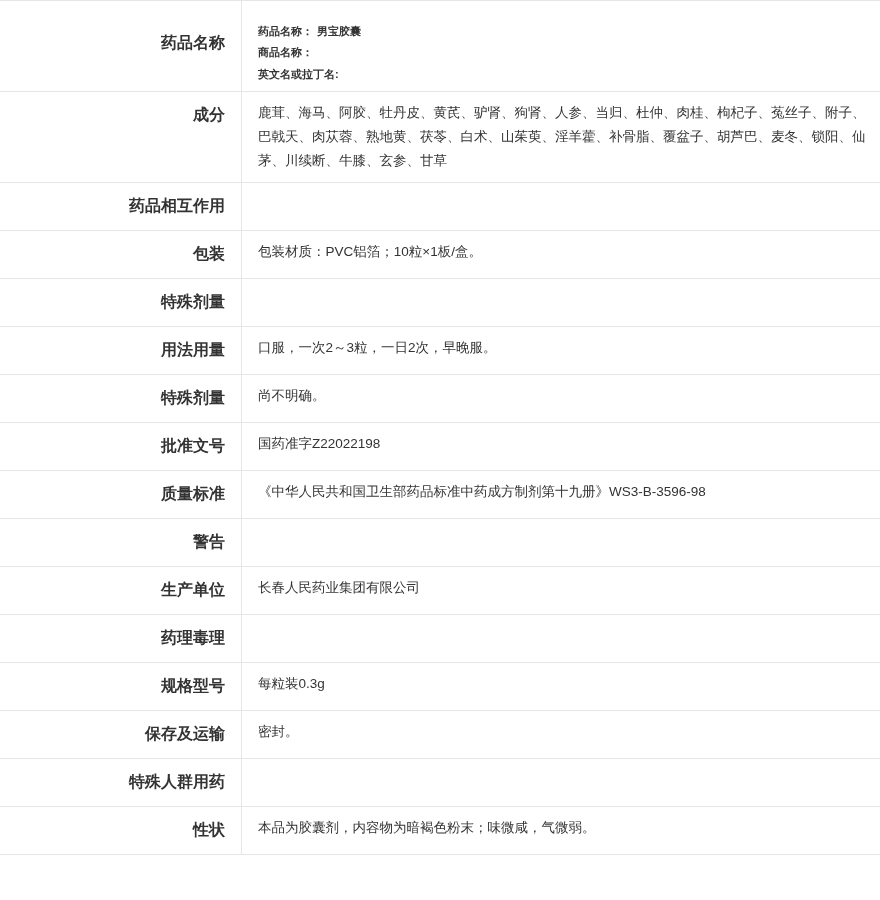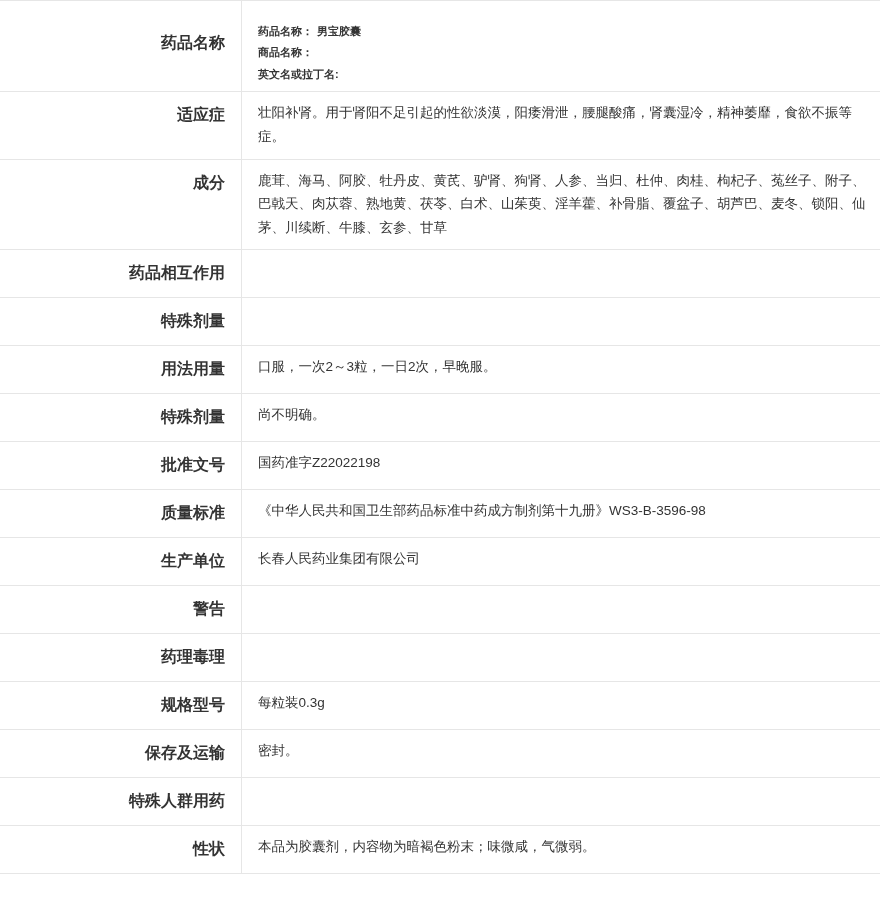--- a/index.html
+++ b/index.html
@@ -79,35 +79,35 @@
 
     <tr class="name-row">
       <td class="label">药品名称</td>
       <td class="value">
         <span class="subline"><span class="sub-label">药品名称：</span><span class="sub-value">男宝胶囊</span></span>
         <span class="subline"><span class="sub-label">商品名称：</span><span class="sub-value"></span></span>
         <span class="subline"><span class="sub-label">英文名或拉丁名:</span><span class="sub-value"></span></span>
       </td>
     </tr>
 
-    <tr>
-      <td class="label tall-label">适应症</td>
-      <td class="value">壮阳补肾。用于肾阳不足引起的性欲淡漠，阳痿滑泄，腰腿酸痛，肾囊湿冷，精神萎靡，食欲不振等症。</td>
-    </tr>
 
     <tr>
       <td class="label tall-label">成分</td>
       <td class="value">鹿茸、海马、阿胶、牡丹皮、黄芪、驴肾、狗肾、人参、当归、杜仲、肉桂、枸杞子、菟丝子、附子、巴戟天、肉苁蓉、熟地黄、茯苓、白术、山茱萸、淫羊藿、补骨脂、覆盆子、胡芦巴、麦冬、锁阳、仙茅、川续断、牛膝、玄参、甘草</td>
     </tr>
 
     <tr>
       <td class="label">药品相互作用</td>
       <td class="value"></td>
     </tr>
 
+    <tr>
+      <td class="label">包装</td>
+      <td class="value">包装材质：PVC铝箔；10粒×1板/盒。</td>
+    </tr>
 
     <tr>
       <td class="label">特殊剂量</td>
       <td class="value"></td>
     </tr>
 
 
     <tr>
       <td class="label">用法用量</td>
       <td class="value">口服，一次2～3粒，一日2次，早晚服。</td>
@@ -122,27 +122,27 @@
       <td class="label">批准文号</td>
       <td class="value">国药准字Z22022198</td>
     </tr>
 
     <tr>
       <td class="label">质量标准</td>
       <td class="value">《中华人民共和国卫生部药品标准中药成方制剂第十九册》WS3-B-3596-98</td>
     </tr>
 
     <tr>
-      <td class="label">生产单位</td>
-      <td class="value">长春人民药业集团有限公司</td>
+      <td class="label">警告</td>
+      <td class="value"></td>
     </tr>
 
     <tr>
-      <td class="label">警告</td>
-      <td class="value"></td>
+      <td class="label">生产单位</td>
+      <td class="value">长春人民药业集团有限公司</td>
     </tr>
 
     <tr>
       <td class="label">药理毒理</td>
       <td class="value"></td>
     </tr>
 
     <tr>
       <td class="label">规格型号</td>
       <td class="value">每粒装0.3g</td>

